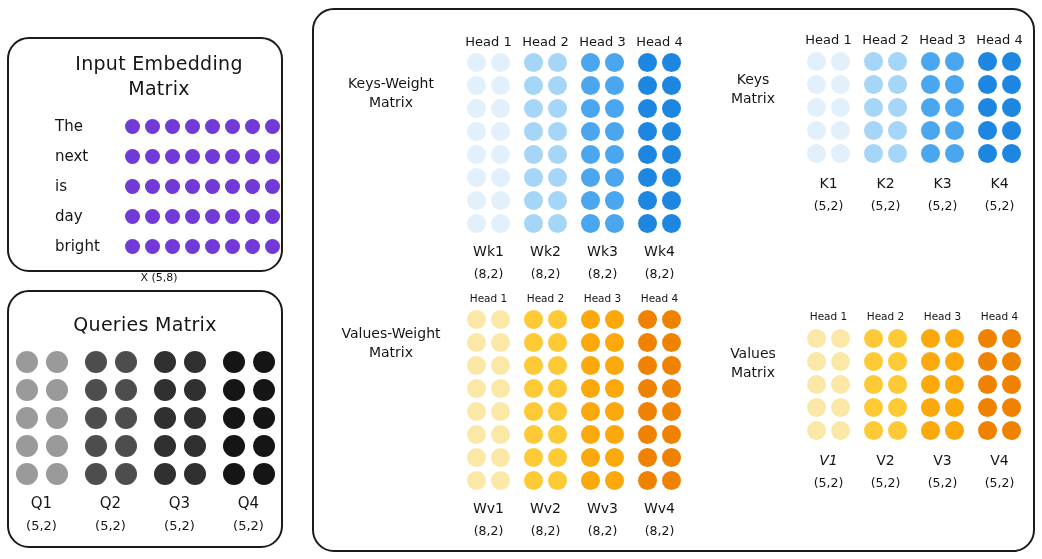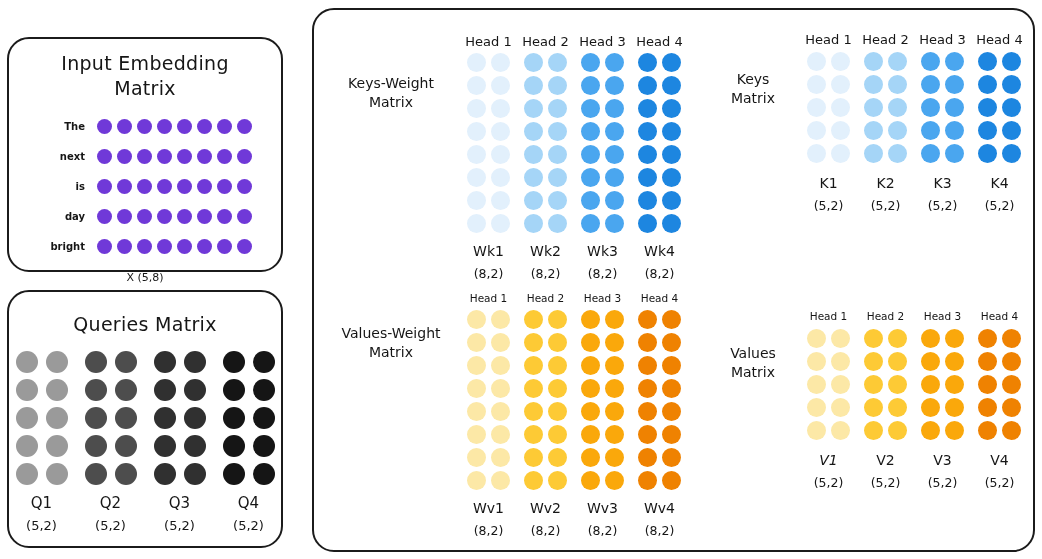--- a/index.html
+++ b/index.html
@@ -14,21 +14,21 @@
     font-family: "DejaVu Sans", sans-serif;
     overflow: hidden;
   }
   .panel {
     position: absolute;
     border: 2px solid #1b1b1b;
     border-radius: 22px;
     background: #ffffff;
     box-sizing: border-box;
   }
-  #panel-input   { left: 7px;   top: 37px;  width: 276px; height: 235px; }
+  #panel-input   { left: 7px;   top: 37px;  width: 276px; height: 235px; padding-left: 28px; }
   #panel-queries { left: 7px;   top: 290px; width: 276px; height: 258px; }
   #panel-right   { left: 312px; top: 8px;   width: 723px; height: 544px; }
 
   .panel-title {
     text-align: center;
     font-size: 19px;
     color: #161616;
     letter-spacing: .3px;
   }
   #panel-input .panel-title { margin-top: 12px; line-height: 25px; }
@@ -36,25 +36,23 @@
 
   
   .emb-rows { margin-top: 10px; padding-left: 18px; }
   .emb-row {
     display: flex;
     align-items: center;
     height: 30px;
   }
   .emb-label {
     width: 58px;
-    text-align: right;
     padding-right: 12px;
-    font-size: 10px;
+    font-size: 15px;
     color: #161616;
-    font-weight: bold;
   }
   .emb-dots { display: flex; gap: 5px; }
   .emb-dot {
     width: 15px; height: 15px;
     border-radius: 50%;
   }
   .caption-center {
     text-align: center;
     font-size: 11px;
     color: #161616;

